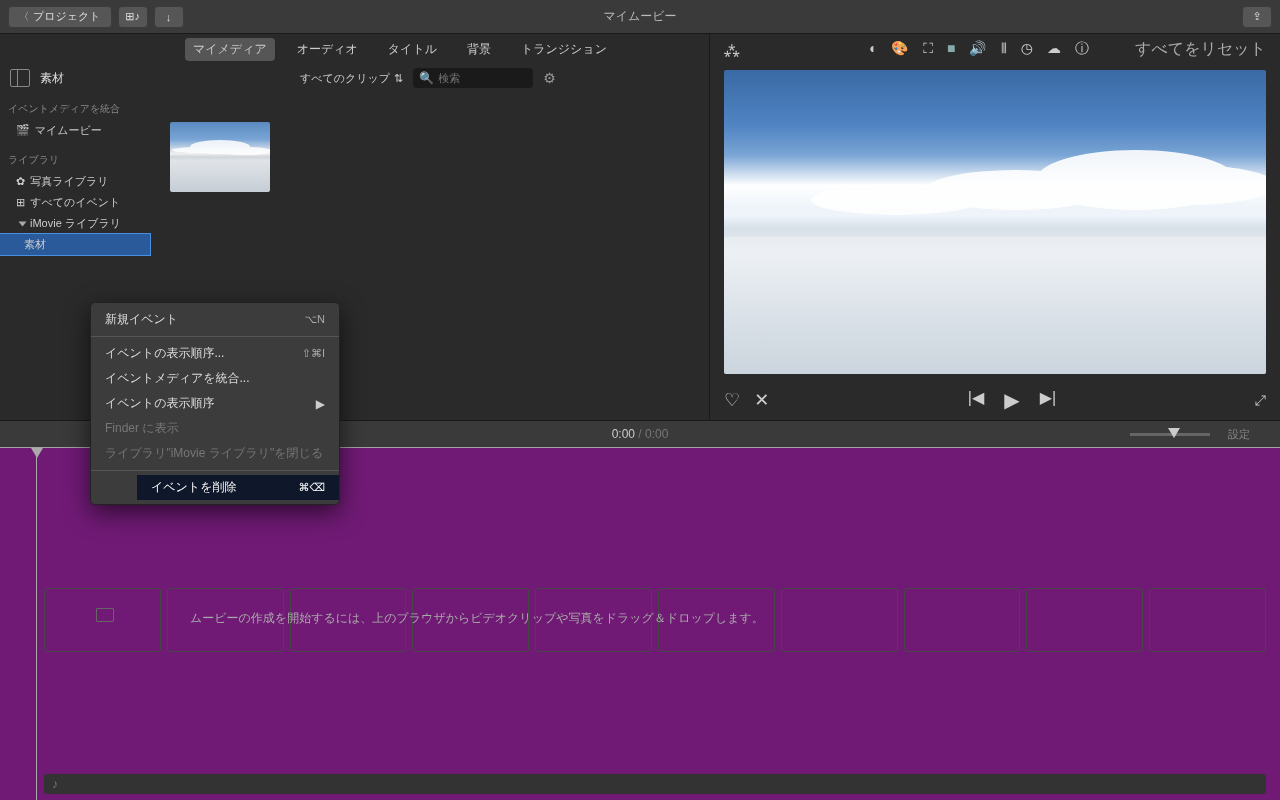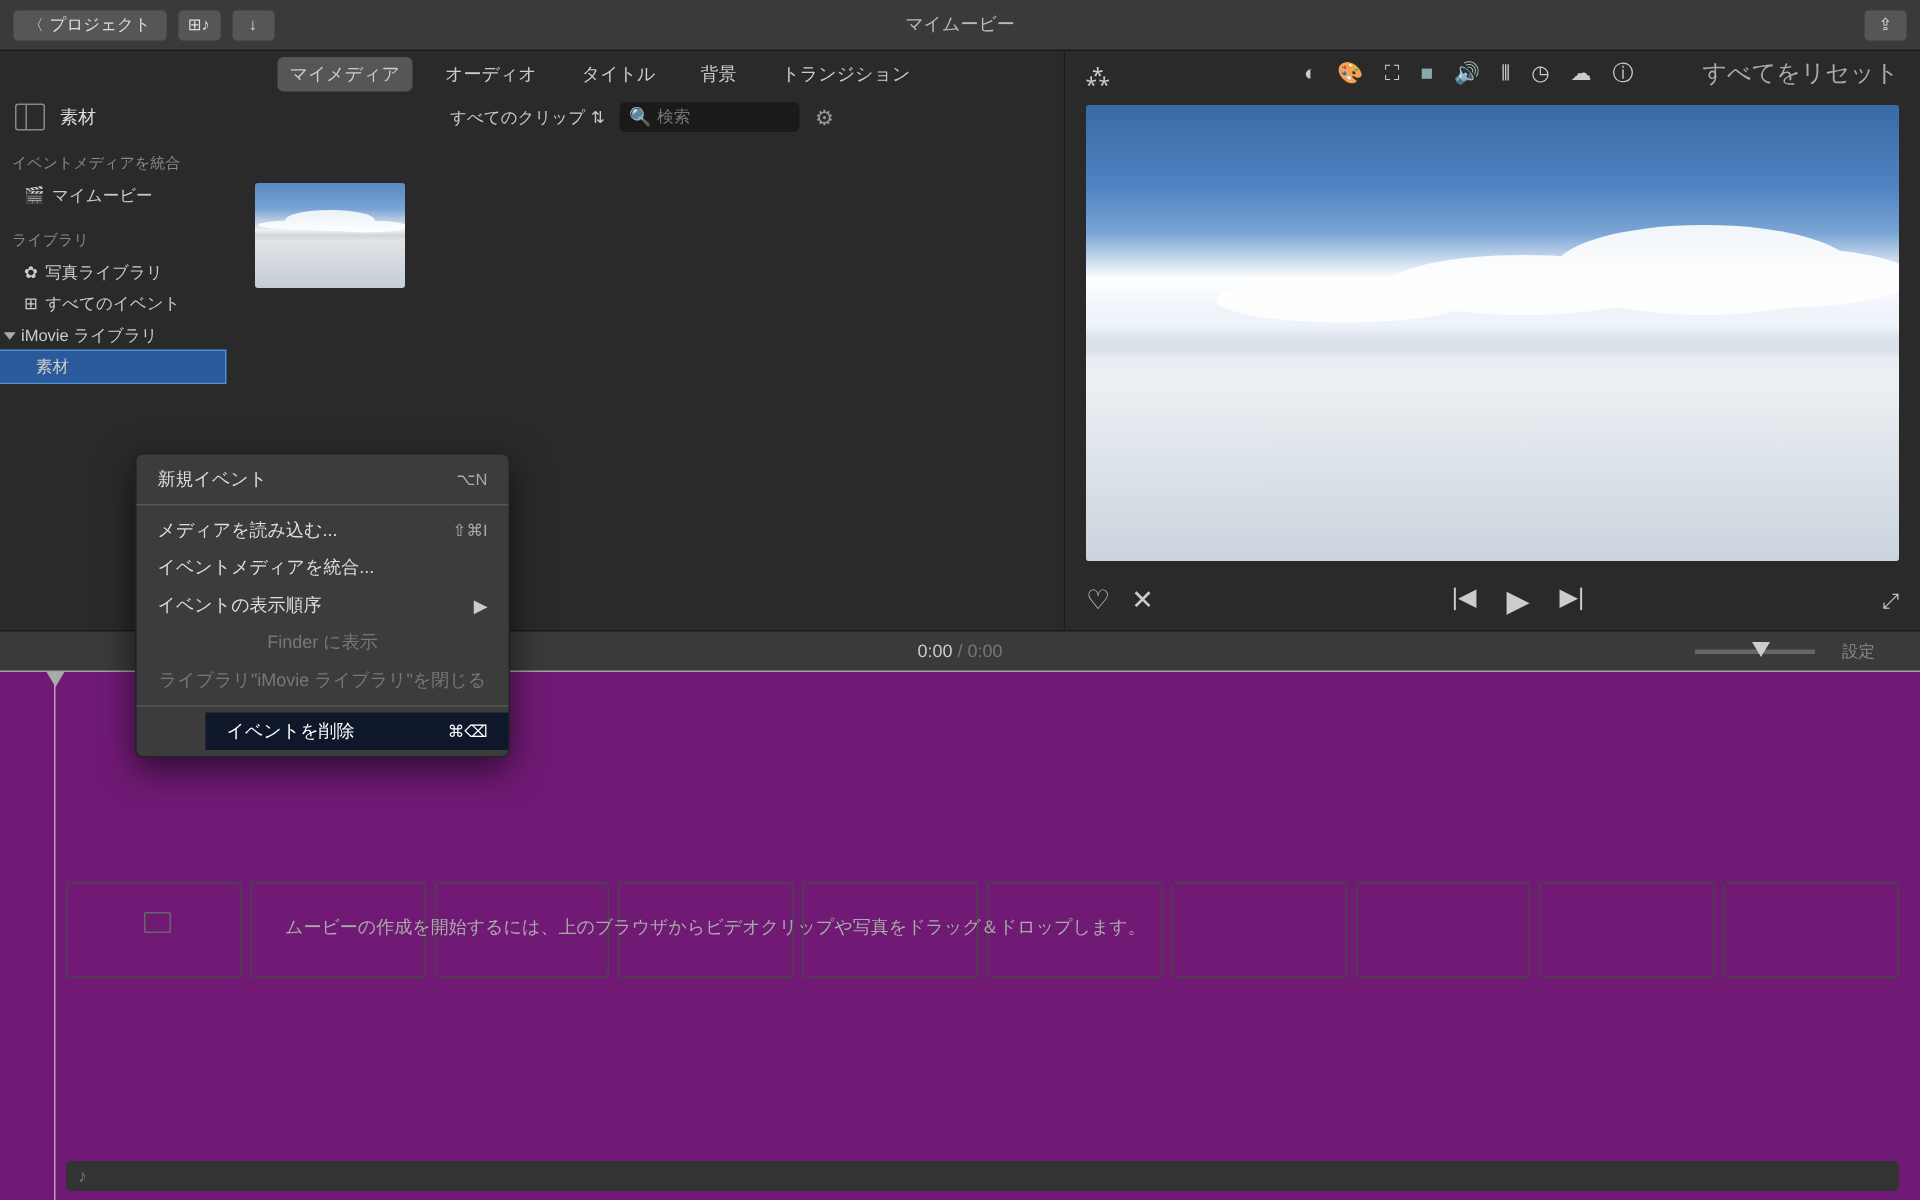--- a/index.html
+++ b/index.html
@@ -39,21 +39,21 @@
 .disc.open { transform: rotate(90deg); }
 .sb-icon { font-size: 11px; }
 
 .clips { flex: 1; padding: 30px 20px; display: flex; align-items: flex-start; }
 .thumb { width: 100px; height: 70px; border-radius: 2px; cursor: pointer; background: linear-gradient(to bottom, #5a8ac0 0%, #7aa5d5 25%, #f0f0f0 45%, #d0d5da 50%, #e0e4e8 55%, #c5cdd5 100%); position: relative; overflow: hidden; }
 .thumb::before { content: ""; position: absolute; top: 18px; left: 20px; width: 60px; height: 14px; background: #fff; border-radius: 50%; opacity: .85; box-shadow: -22px 3px 0 -4px #fff, 25px 4px 0 -3px #fff; }
 
 .ctx-menu { position: absolute; left: 90px; top: 210px; width: 250px; background: #3c3c3c; border: 1px solid #222; border-radius: 5px; box-shadow: 0 8px 24px rgba(0,0,0,.6); z-index: 100; padding: 4px 0; font-size: 12px; }
 .ctx-item { padding: 4px 14px; color: #ddd; cursor: pointer; display: flex; justify-content: space-between; align-items: center; }
 .ctx-item.hl { background: #0f172a; color: #fff; margin-left: 46px; }
-.ctx-item.dis { color: #777; cursor: default; justify-content: center; }
+.ctx-item.dis { color: #777; cursor: default; }
 .ctx-sep { height: 1px; background: #555; margin: 4px 0; }
 .ctx-sc { color: #aaa; font-size: 11px; }
 .ctx-item.hl .ctx-sc { color: #fff; }
 .arrow-r { color: #ccc; }
 
 .adjust-row { height: 30px; display: flex; align-items: center; padding: 0 14px; gap: 14px; background: #2a2a2a; }
 .wand { color: #ccc; cursor: pointer; font-size: 14px; }
 .adj-icons { margin-left: auto; display: flex; gap: 14px; color: #ccc; font-size: 14px; }
 .adj-icons span { cursor: pointer; }
 .reset-link { color: #aaa; font-size: 16px; cursor: pointer; margin-left: 32px; }
@@ -139,40 +139,40 @@
           </div>
         <div class="sb-head" style="margin-top:8px">ライブラリ</div>
         <div class="sb-item">
             <span class="sb-icon">✿</span>
             <span>写真ライブラリ</span>
           </div>
         <div class="sb-item">
             <span class="sb-icon">⊞</span>
             <span>すべてのイベント</span>
           </div>
-        <div class="sb-item" style="padding-left:4px">
+        <div class="sb-item" style="padding-left:20px">
             <span class="disc open"></span>
             <span>iMovie ライブラリ</span>
           </div>
         <div class="sb-item nested sel">
             <span>素材</span>
           </div>
       </div>
       <div class="clips">
         <div class="thumb"></div>
       </div>
 
       <div class="ctx-menu">
         <div class="ctx-item">
             <span>新規イベント</span>
             <span class="ctx-sc">⌥N</span>
           </div>
         <div class="ctx-sep"></div>
         <div class="ctx-item">
-            <span>メディアを読み込む...</span>
+            <span>イベントの表示順序...</span>
             <span class="ctx-sc">⇧⌘I</span>
           </div>
         <div class="ctx-item">
             <span>イベントメディアを統合...</span>
           </div>
         <div class="ctx-item">
             <span>イベントの表示順序</span>
             <span class="arrow-r">▶</span>
           </div>
         <div class="ctx-item dis">

